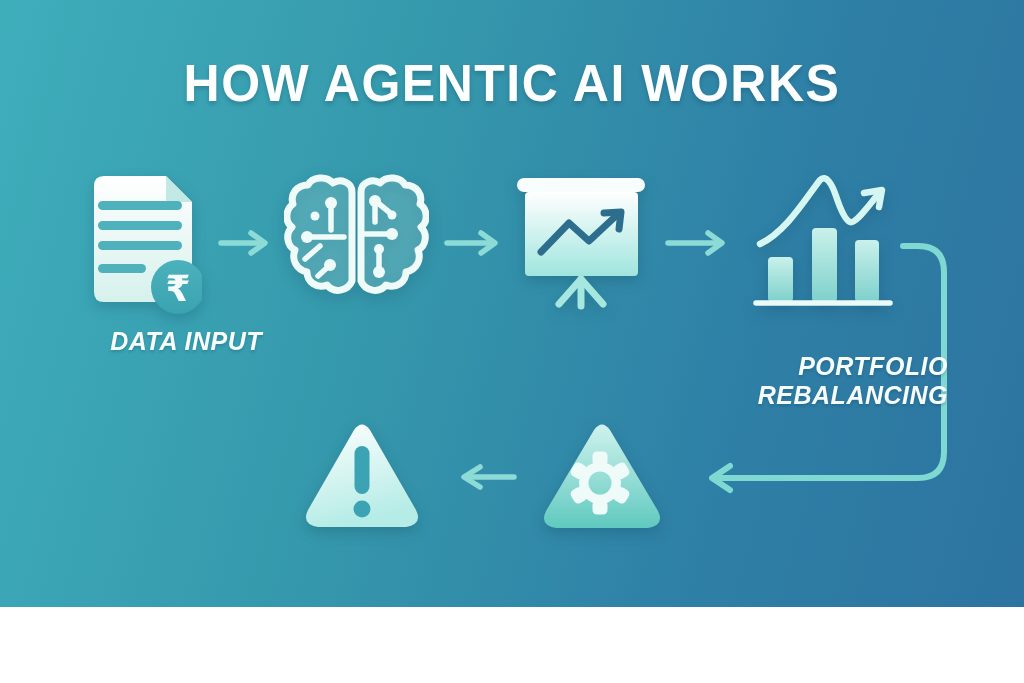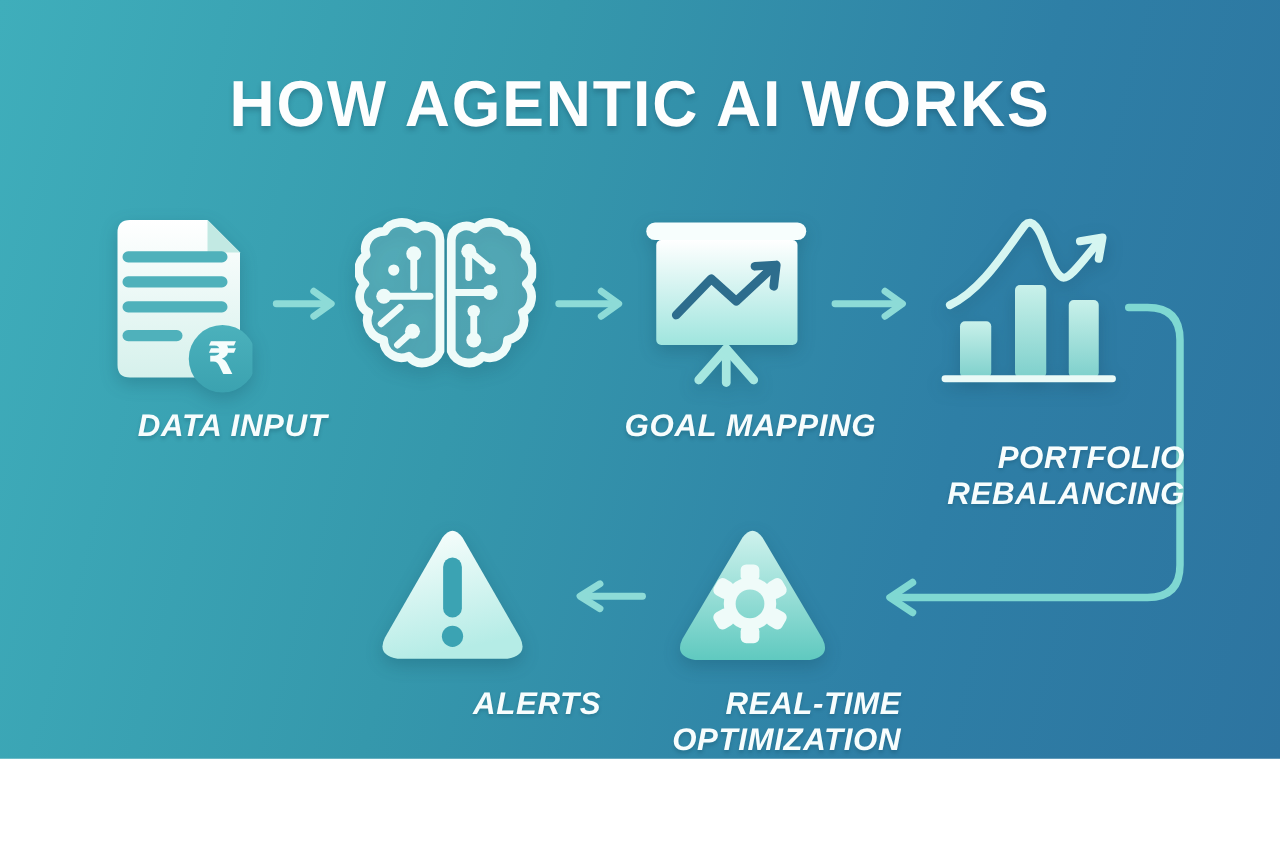--- a/index.html
+++ b/index.html
@@ -229,20 +229,16 @@
   </svg>
 
   <svg id="connector" class="flow-svg" width="256" height="260" viewBox="0 0 256 260">
     <g stroke="#7FD8D2" stroke-width="6" stroke-linecap="round" stroke-linejoin="round" fill="none">
       <path d="M 205,10 L 220,10 Q 246,10 246,36 L 246,216 Q 246,242 220,242 L 18,242"></path>
       <polyline points="32,230 14,242 32,254"></polyline>
     </g>
   </svg>
 
   <div class="step-label" id="label-data-input">DATA INPUT</div>
-  <div class="step-label" id="label-goal-mapping">GOAL MAPPING</div>
   <div class="step-label" id="label-portfolio">PORTFOLIO
 REBALANCING</div>
-  <div class="step-label" id="label-realtime">REAL-TIME
-OPTIMIZATION</div>
-  <div class="step-label" id="label-alerts">ALERTS</div>
 
 </div>
 
 </body></html>

